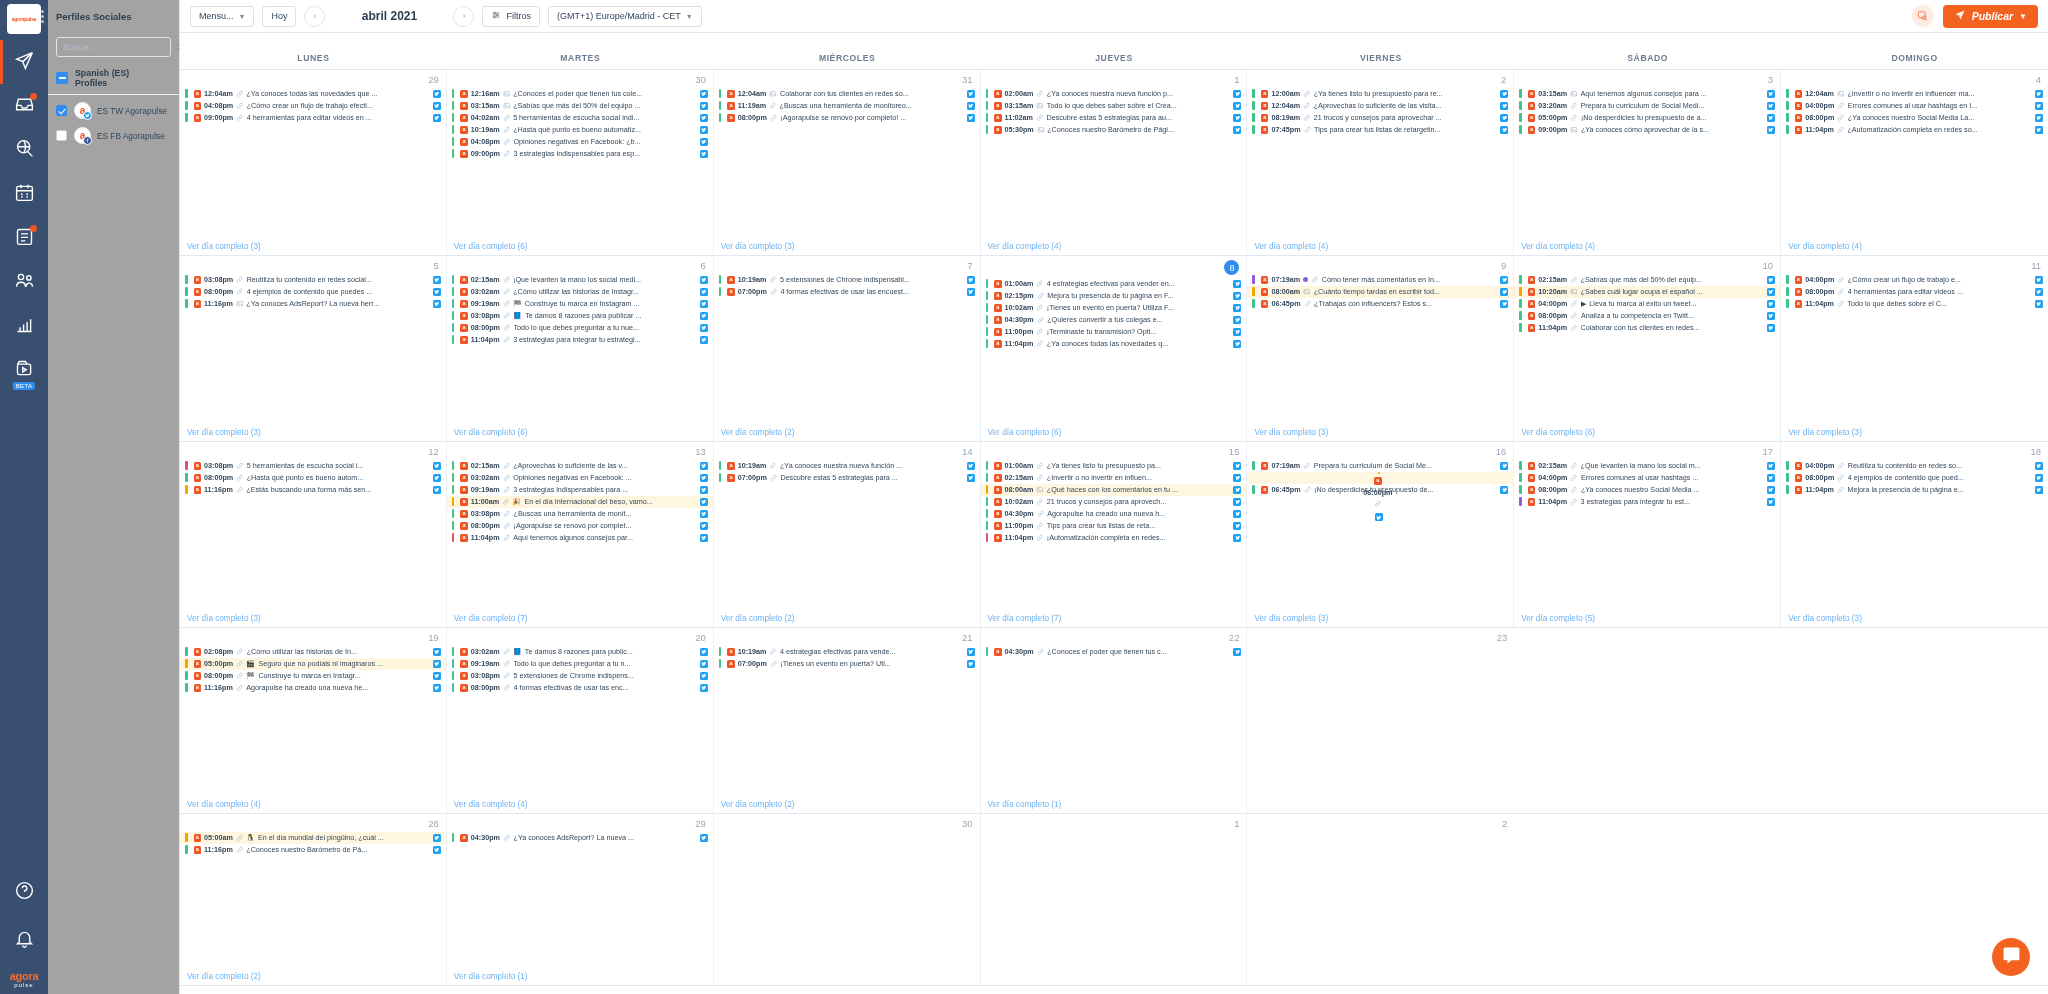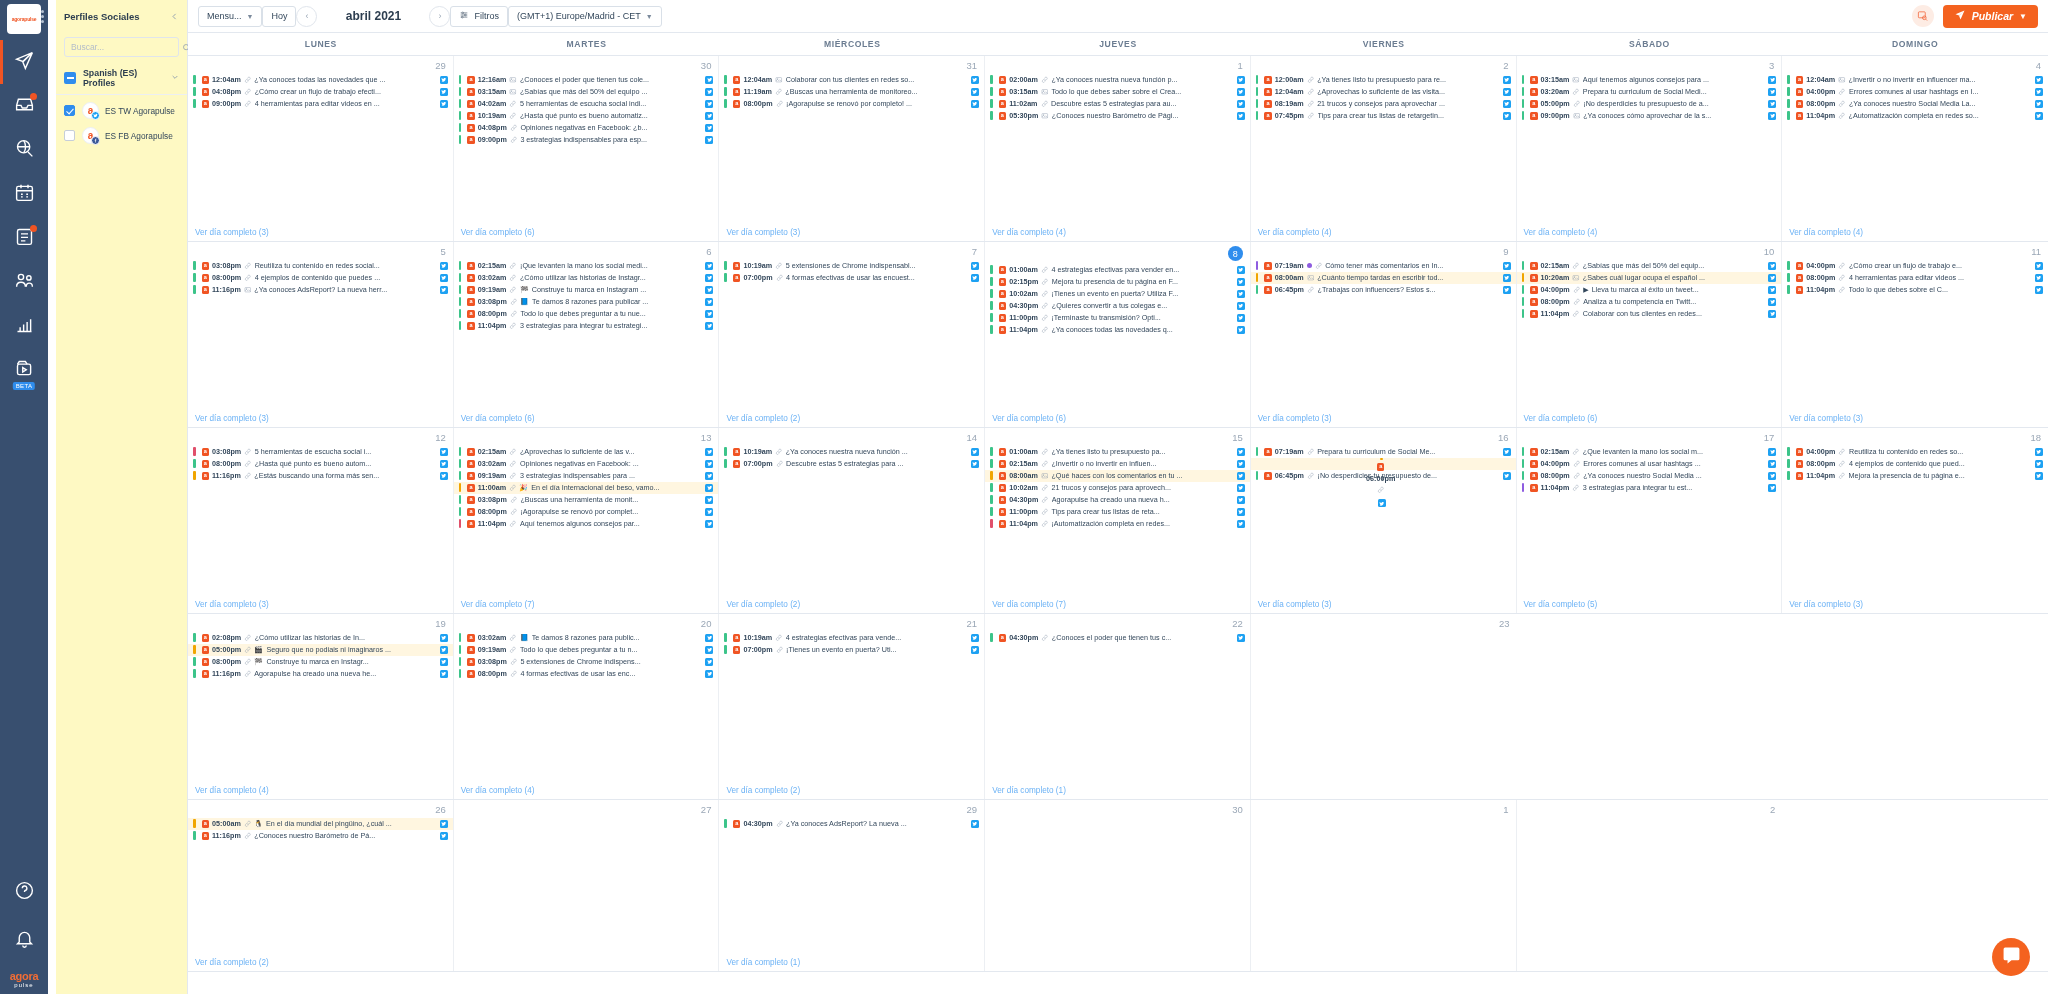--- a/index.html
+++ b/index.html
@@ -23,21 +23,21 @@
   .badge-dot { position:absolute; top:3px; right:11px; width:7px; height:7px; background:#f05423; border-radius:50%; }
   .beta { position:absolute; bottom:-4px; left:50%; transform:translateX(-50%);
           background:#2f8ded; color:#fff; font-size:6px; padding:1px 3px; border-radius:2px; letter-spacing:.3px;}
   .rail-bottom { margin-top:auto; display:flex; flex-direction:column; align-items:center; padding-bottom:6px; }
   .rail-bottom .rail-ico { margin-top:16px; }
   .rail-brand { margin-top:14px; text-align:center; }
   .rail-brand .b1 { color:#f26d35; font-size:11px; font-weight:bold; letter-spacing:-.3px; }
   .rail-brand .b2 { color:#fff; font-size:6px; letter-spacing:1px; }
 
   
-  .sidebar { width:132px; flex:0 0 132px; background:#fef9c3; border-right:1px solid #e3e8ef;margin-left:8px; }
+  .sidebar { width:132px; flex:0 0 132px; background:#a3a3a3; border-right:1px solid #e3e8ef; }
   .sb-head { height:33px; display:flex; align-items:center; padding:0 8px; }
   .sb-title { font-size:9.5px; font-weight:bold; color:#2d3e50; flex:1; }
   .sb-collapse { color:#8c9bad; font-size:11px; cursor:pointer; }
   .sb-search { margin:4px 8px 10px; height:20px; border:1px solid #e0e5ec; border-radius:3px;
                display:flex; align-items:center; padding:0 6px; }
   .sb-search input { border:0; outline:0; flex:1; font-size:8.5px; color:#33475b; background:transparent;
                font-family:"Liberation Sans", sans-serif; }
   .sb-search input::placeholder { color:#b4bdc9; }
   .sb-search svg { width:9px; height:9px; stroke:#8c9bad; fill:none; stroke-width:2; }
   .grp { display:flex; align-items:center; padding:0 8px; height:22px; }
@@ -58,21 +58,21 @@
   .av .g { font-size:10px; color:#f05423; font-weight:bold; line-height:1; }
   .av .net { position:absolute; right:-2px; bottom:-2px; width:9px; height:9px; border-radius:50%;
         border:1.2px solid #fff; display:flex; align-items:center; justify-content:center; }
   .net.tw { background:#1da1f2; } .net.fb { background:#3b5998; }
   .net svg { width:5px; height:5px; fill:#fff; }
   .prof-name { font-size:8.3px; color:#33475b; }
 
   
   .main { flex:1; display:flex; flex-direction:column; min-width:0; }
   .toolbar { height:33px; border-bottom:1px solid #e3e8ef; display:flex; align-items:center;
-             padding:0 10px; background:#fff; }
+             padding:0 10px; gap:8px; background:#fff; }
   .btn { height:21px; border:1px solid #d9e0e8; border-radius:3px; background:#fff; color:#33475b;
          font-size:9px; display:flex; align-items:center; padding:0 8px; gap:5px; cursor:pointer;
          font-family:"Liberation Sans", sans-serif; white-space:nowrap; }
   .btn .cv { font-size:7px; color:#7b8a9c; }
   .circ { width:21px; height:21px; border:1px solid #e0e5ec; border-radius:50%; display:flex;
           align-items:center; justify-content:center; color:#9aa7b6; font-size:9px; cursor:pointer; }
   .month-lbl { font-size:12px; font-weight:bold; color:#2d3e50; width:112px; text-align:center; }
   .filt svg { width:10px; height:10px; stroke:#4a5a6d; fill:none; stroke-width:1.6; }
   .tb-right { margin-left:auto; display:flex; align-items:flex-start; gap:9px;font-style:italic; }
   .tb-icon-btn { width:22px; height:22px; border-radius:50%; background:#fdece4; display:flex;
@@ -80,21 +80,21 @@
   .tb-icon-btn svg { width:11px; height:11px; stroke:#f05423; fill:none; stroke-width:1.5; }
   .publish { height:23px; background:#f4621f; border-radius:4px; color:#fff; font-size:10.5px;
              font-weight:bold; display:flex; align-items:center; padding:0 11px; gap:6px; cursor:pointer; }
   .publish svg { width:12px; height:12px; fill:#fff; }
   .publish .cv { font-size:8px; color:#fff; }
 
   
   .cal { flex:1; display:flex; flex-direction:column; overflow:hidden; background:#fff; }
   .dow { display:grid; grid-template-columns:repeat(7,1fr); border-bottom:1px solid #e3e8ef; }
   .dow div { text-align:center; font-size:8.6px; font-weight:bold; color:#6b7c91; letter-spacing:.6px;
-             padding:6px 0; }
+             padding:6px 0;margin-top:14px; }
   .weeks { flex:1; display:flex; flex-direction:column; }
   .week { display:grid; grid-template-columns:repeat(7,1fr); border-bottom:1px solid #e3e8ef;
           position:relative; }
   .week.w1,.week.w2,.week.w3 { height:186px; }
   .week.w4 { height:186px; }
   .week.w5 { height:172px; }
   .day { border-right:1px solid #eceff3; position:relative; display:flex; flex-direction:column;
          padding:0; overflow:hidden; }
   .day:last-child { border-right:0; }
   .daynum { text-align:right; font-size:9.5px; color:#9aa7b6; padding:4px 7px 3px; }
@@ -2196,24 +2196,20 @@
                   <span class="netchip">
                     <svg viewBox="0 0 24 24">
                       <path d="M22 5.9a8 8 0 0 1-2.4.7 4 4 0 0 0 1.8-2.2 8.3 8.3 0 0 1-2.6 1A4.1 4.1 0 0 0 11.7 9a11.7 11.7 0 0 1-8.5-4.3 4.1 4.1 0 0 0 1.3 5.5A4 4 0 0 1 2.6 9.7a4.1 4.1 0 0 0 3.3 4 4.2 4.2 0 0 1-1.9.1 4.1 4.1 0 0 0 3.8 2.9A8.3 8.3 0 0 1 2 18.4a11.7 11.7 0 0 0 6.3 1.8c7.6 0 11.8-6.3 11.8-11.8v-.5A8.4 8.4 0 0 0 22 5.9z"></path>
                     </svg>
                   </span>
                 </div>
               </div>
               <div class="viewfull">Ver día completo (2)</div>
             </div>
             <div class="day">
-              <div class="daynum">27</div>
-              <div class="events"></div>
-            </div>
-            <div class="day">
               <div class="daynum">29</div>
               <div class="events">
                 <div class="ev">
                   <span class="bar" style="background:#3cc48a"></span>
                   <span class="ap">a</span>
                   <span class="etime">04:30pm</span>
                   <span class="mtype">
                     <svg viewBox="0 0 24 24">
                       <path d="M10 13a4 4 0 0 0 5.7.4l3-3A4 4 0 1 0 13 4.7l-1.7 1.7"></path>
                       <path d="M14 11a4 4 0 0 0-5.7-.4l-3 3A4 4 0 1 0 11 19.3l1.7-1.7"></path>

